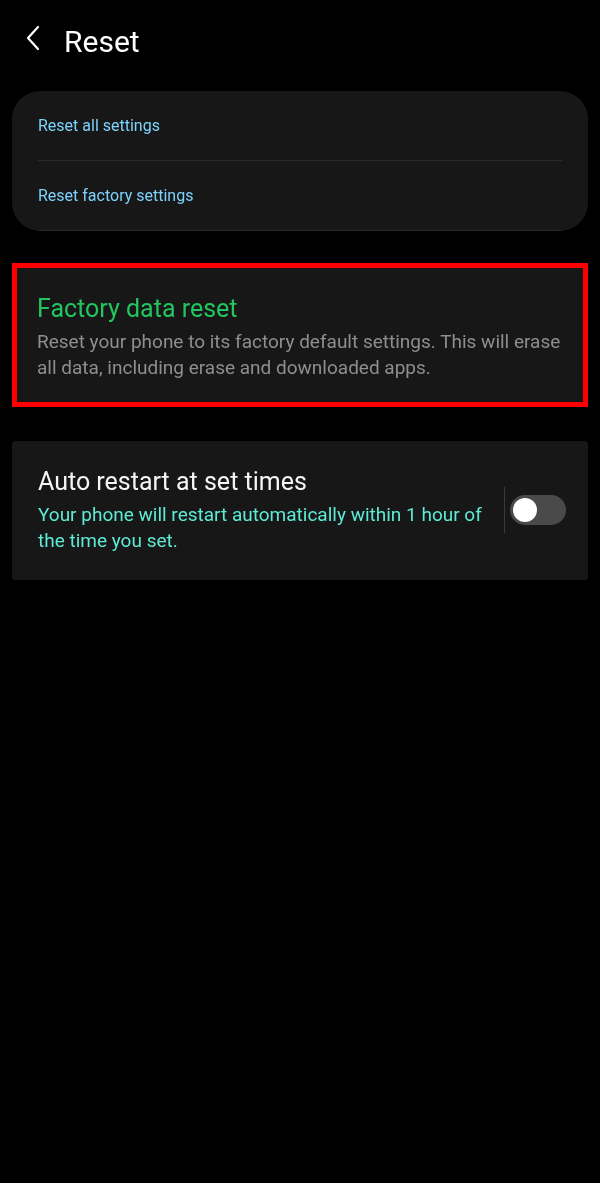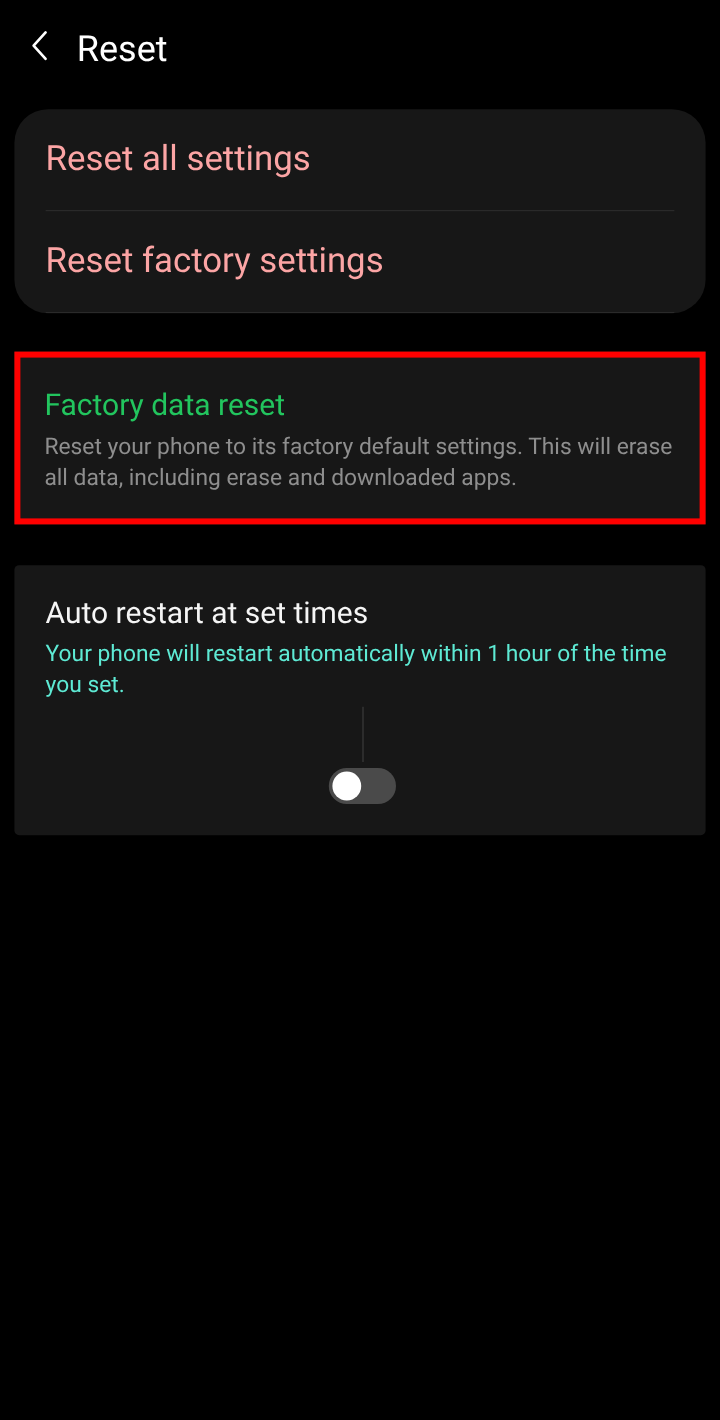--- a/index.html
+++ b/index.html
@@ -41,23 +41,23 @@
       background: #171717;
       border-radius: 28px;
       margin: 12px 12px 0 12px;
       overflow: hidden;
     }
     .list-item {
       padding: 25px 26px;
       cursor: pointer;
     }
     .list-item-label {
-      font-size: 29px;
+      font-size: 16px;
       font-weight: 400;
-      color: #fca5a5;
+      color: #7dd3fc;
     }
     .divider {
       height: 1px;
       background: #2a2a2a;
       margin: 0 26px;
     }
     .card-highlighted {
       background: #171717;
       border-radius: 0;
       margin: 32px 12px 0 12px;
@@ -78,21 +78,20 @@
     }
     .card-toggle {
       background: #171717;
       border-radius: 4px;
       margin: 34px 12px 0 12px;
       padding: 26px 22px 26px 26px;
       display: flex;
       align-items: center;
       gap: 5px;
       cursor: pointer;
-      flex-direction: column;
     }
     .toggle-text {
       flex: 1;
     }
     .toggle-title {
       font-size: 25px;
       font-weight: 400;
       color: #f5f5f5;
       margin-bottom: 6px;
     }

